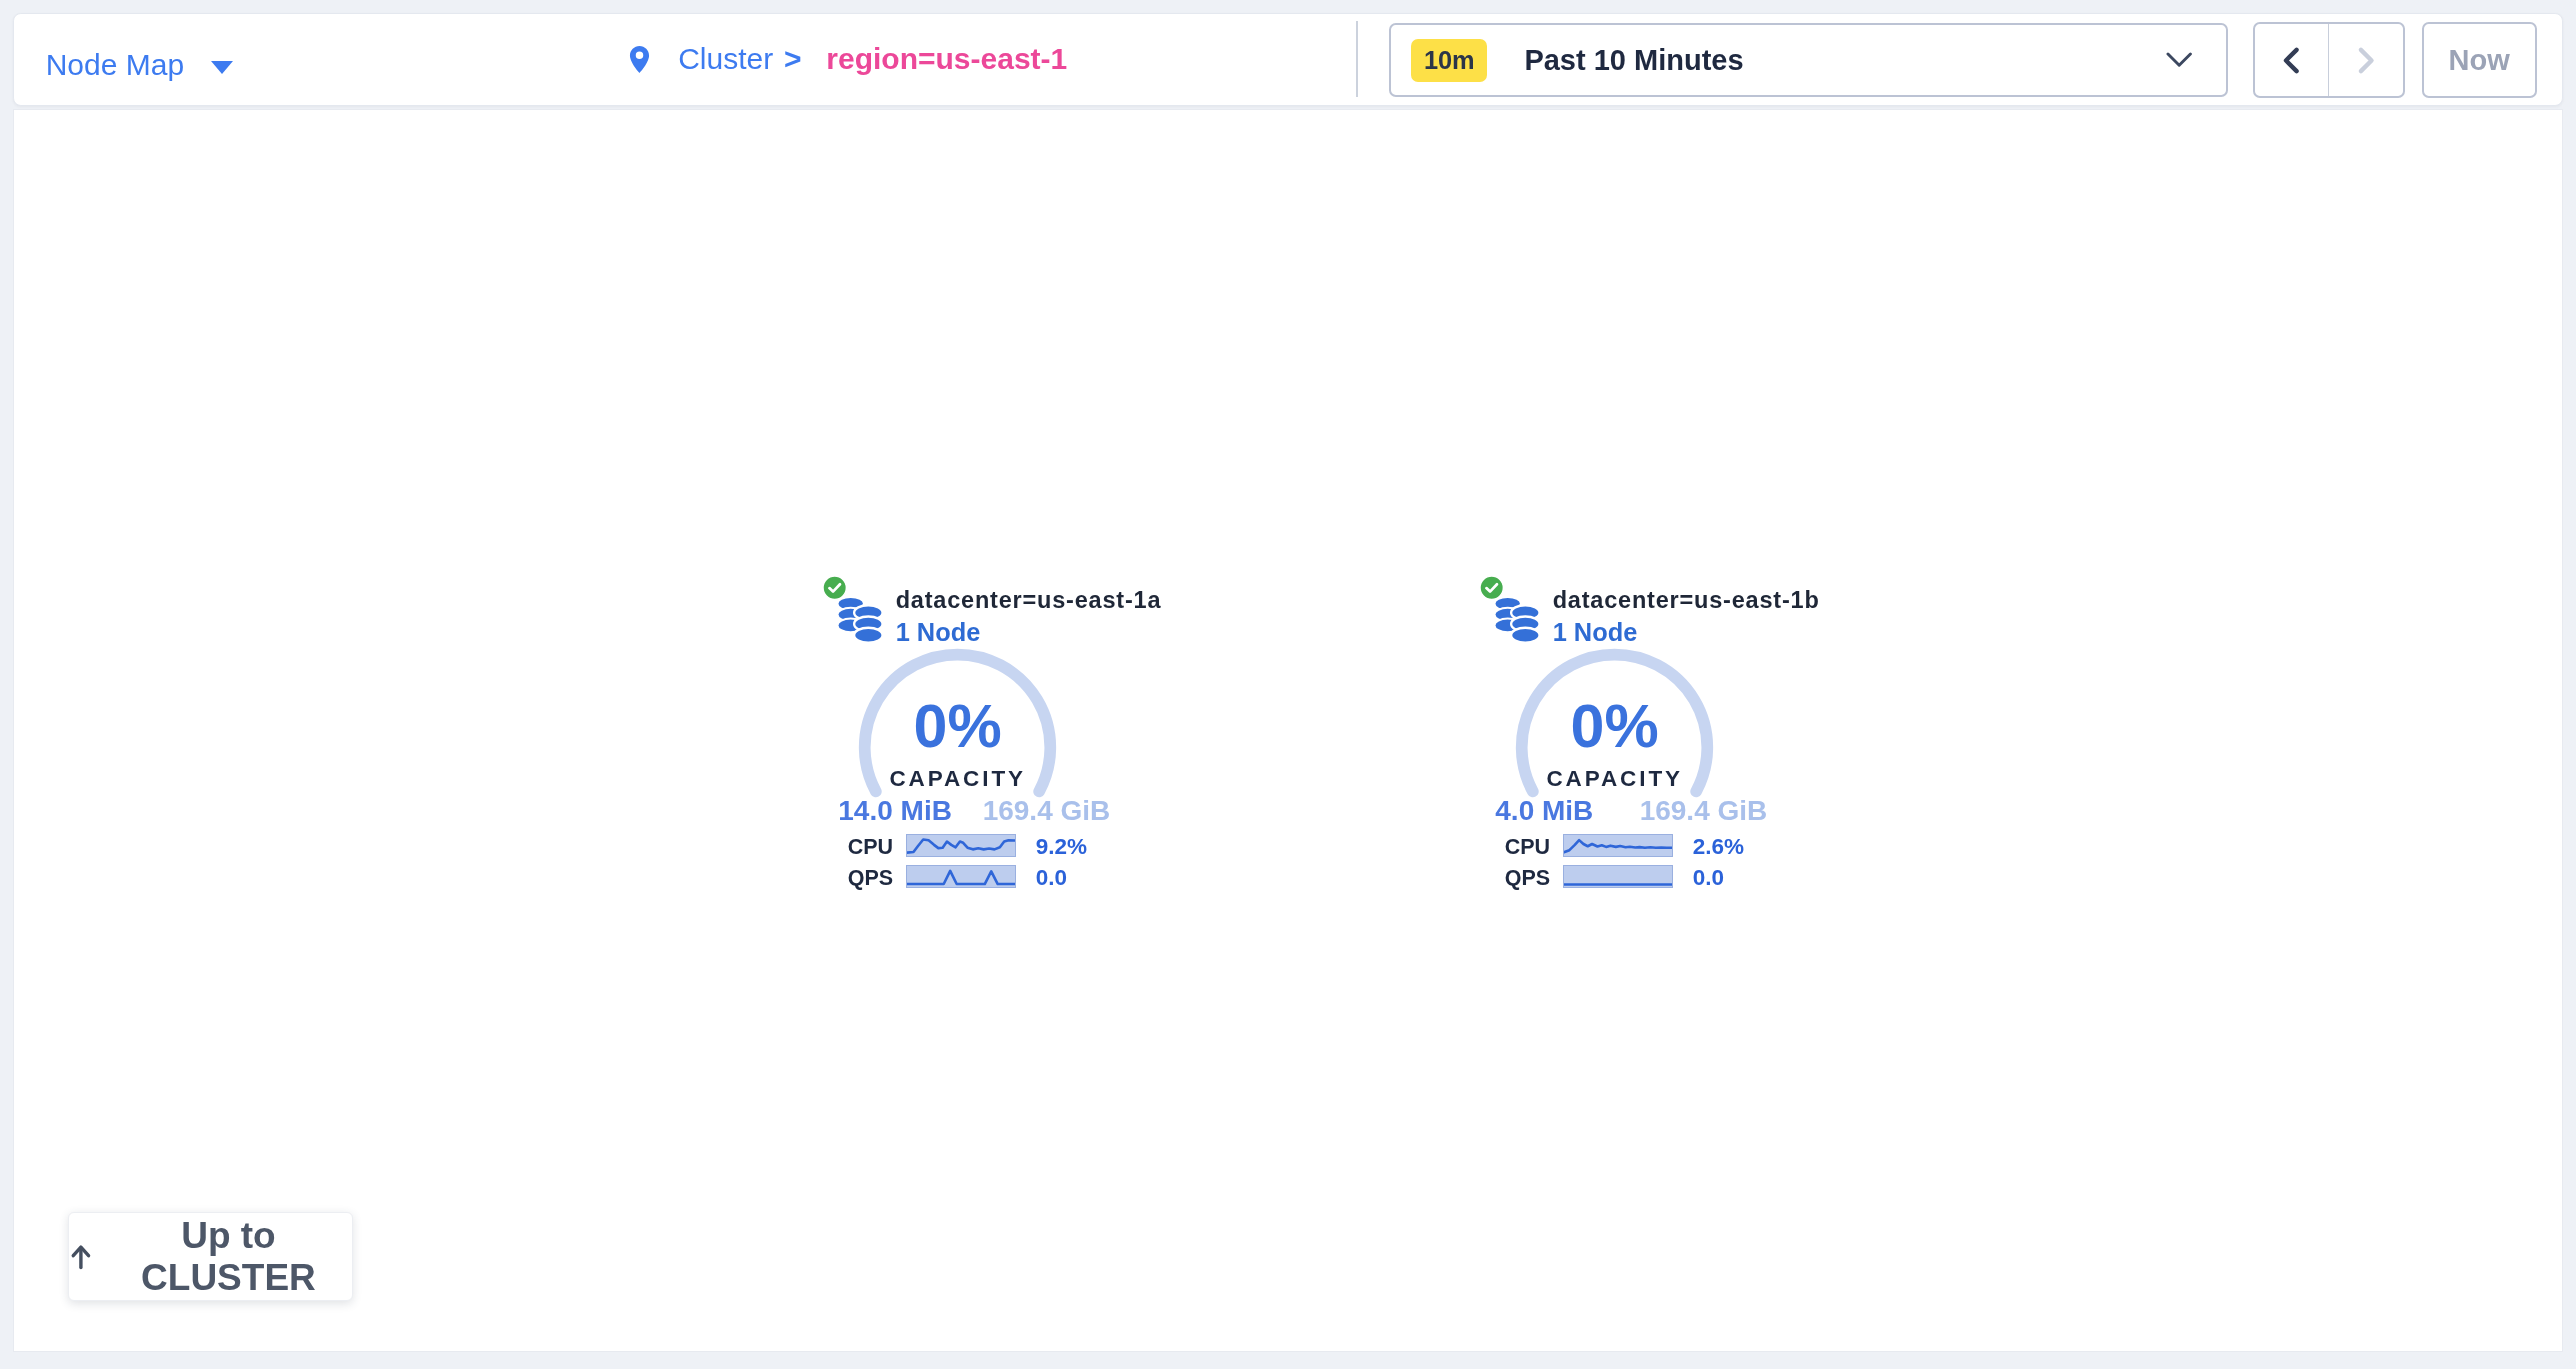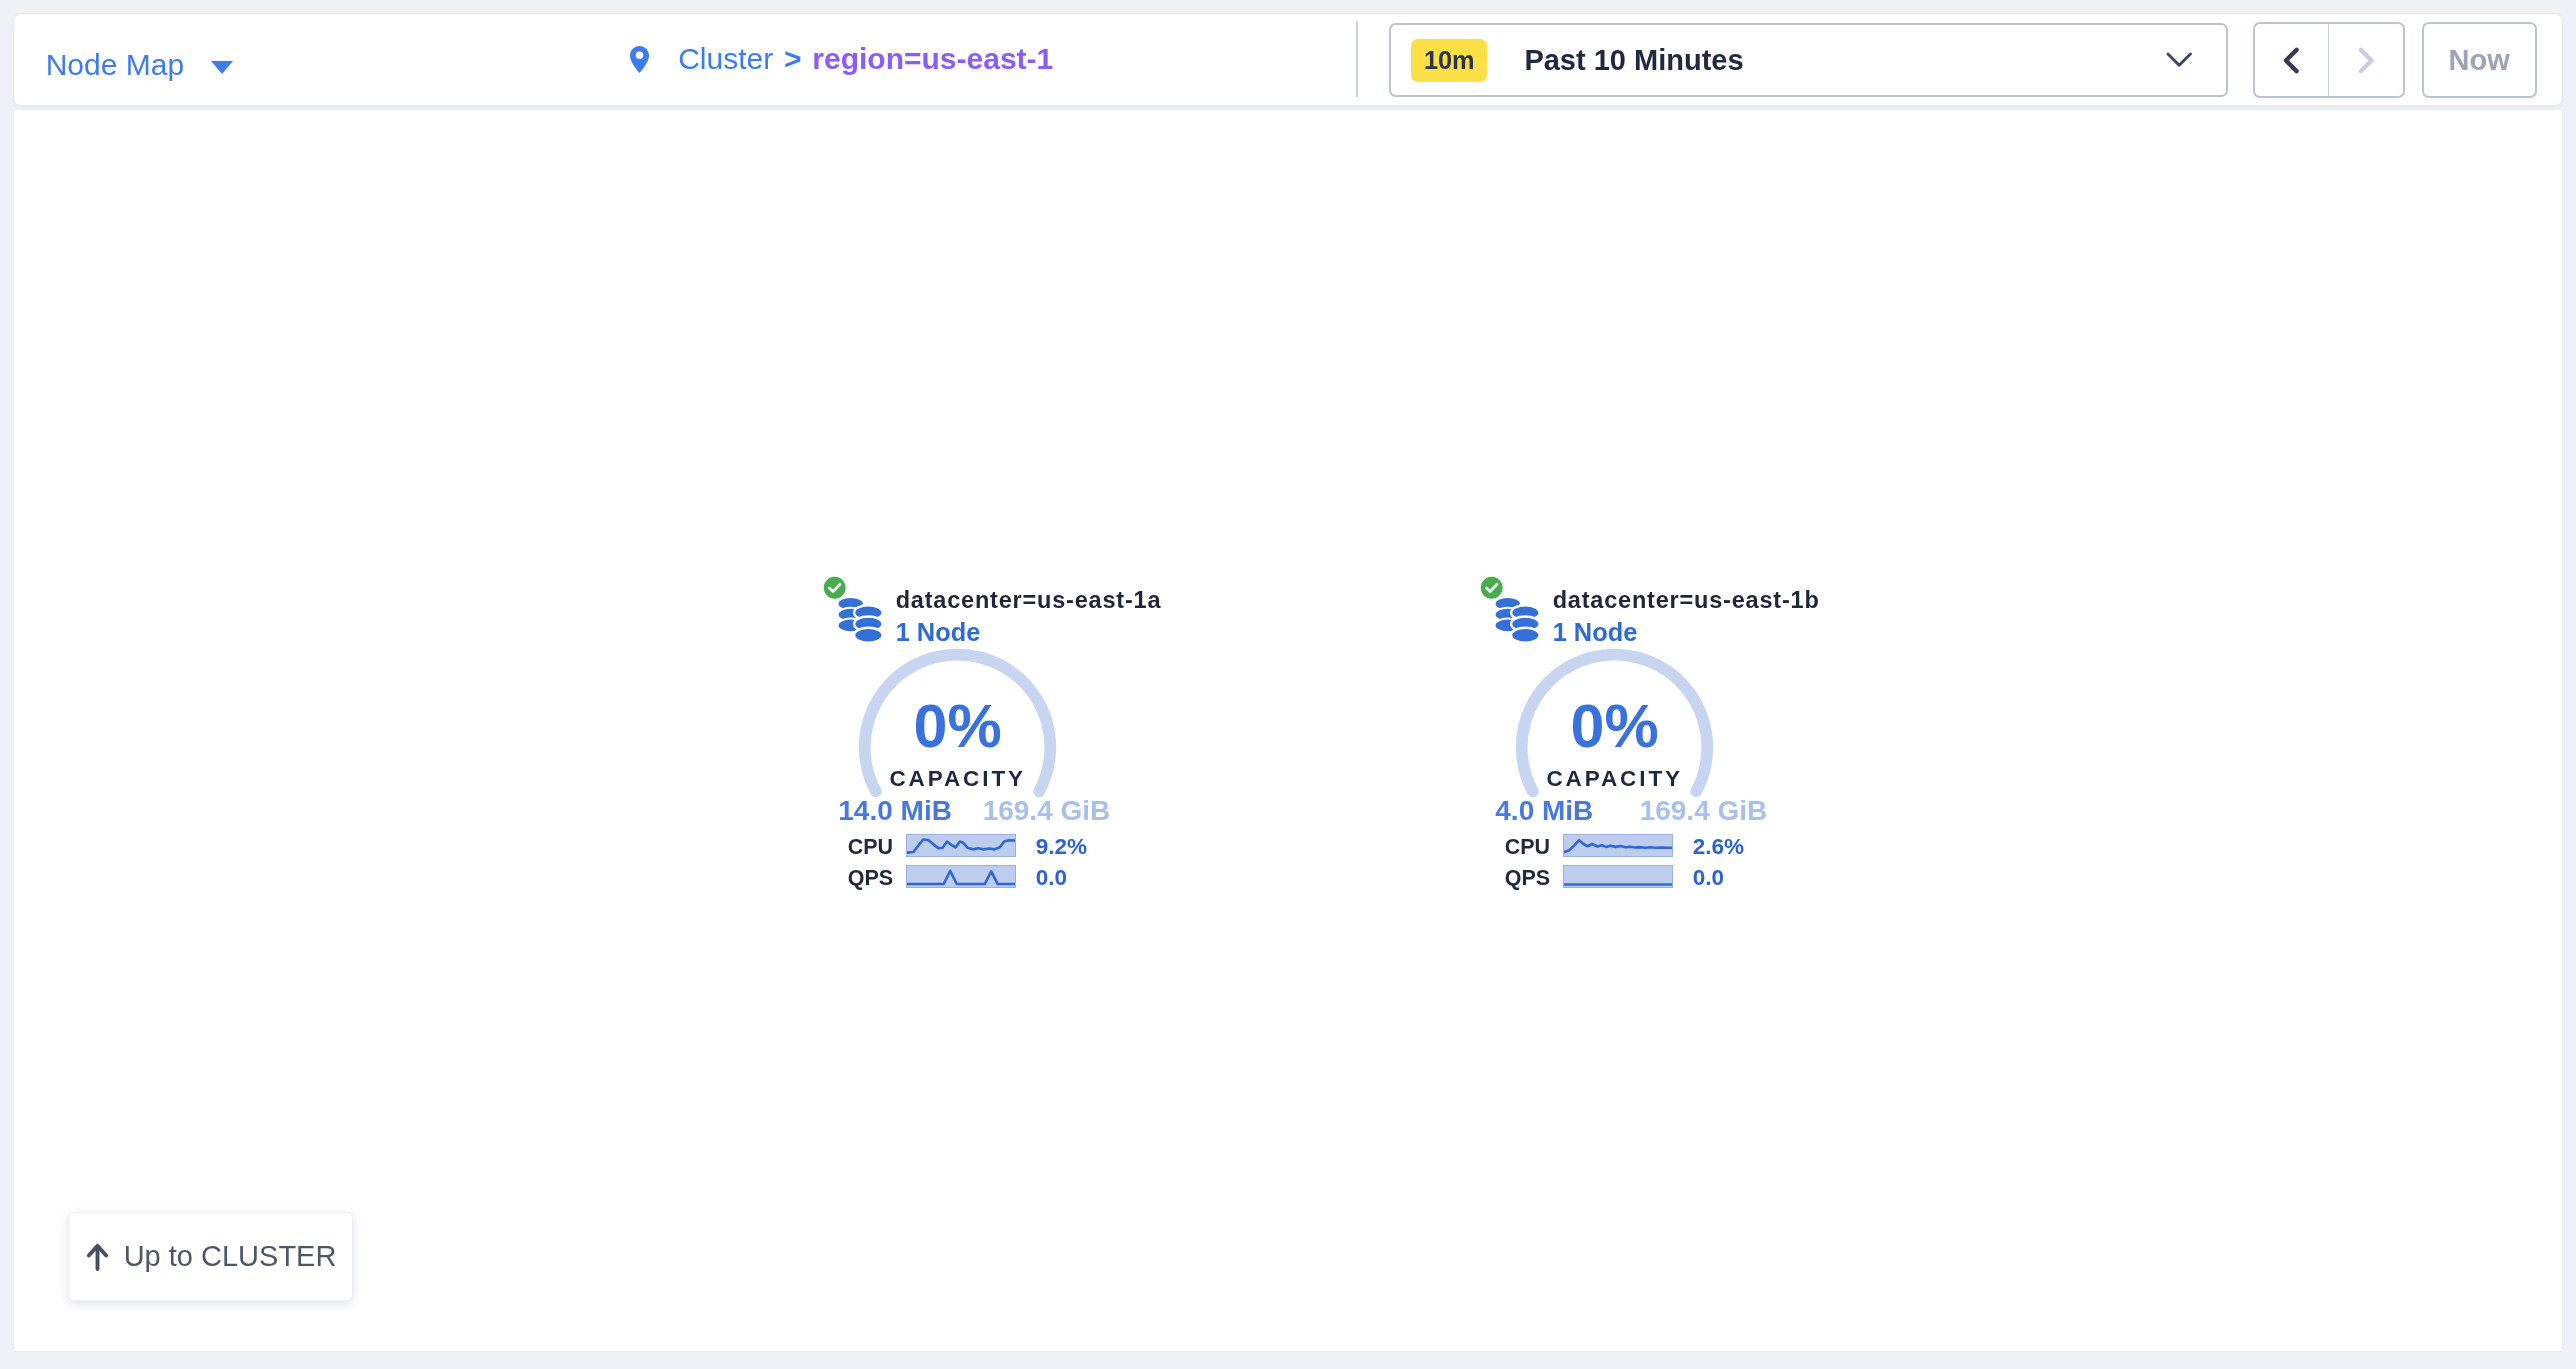--- a/index.html
+++ b/index.html
@@ -28,21 +28,21 @@
     border-left:11.7px solid transparent; border-right:11.7px solid transparent;
     border-top:13.7px solid #3d7bf0;
   }
   .breadcrumb {
     position:absolute; left:610px; top:0; height:100%;
     display:flex; align-items:center;
   }
   .pin-icon { width:31px; height:43px; margin-right:23.5px; }
   .crumb-root { font-size:30px; font-weight:500; color:#3d7bf0; cursor:pointer; }
   .crumb-sep  { font-size:30px; font-weight:700; color:#3d7bf0; margin:0 10.8px; }
-  .crumb-cur  { font-size:30px; font-weight:700; color:#8b5cf6; }
+  .crumb-cur  { font-size:30px; font-weight:700; color:#ec4899;margin-left:14px; }
   .vdivider {
     position:absolute; left:1342px; top:7.8px; bottom:7.8px; width:2px; background:#ccd2dd;
   }
   .time-select {
     position:absolute; left:1375px; top:9.8px; width:839px; height:74px;
     border:2px solid #bcc3d4; border-radius:6.8px; background:#fff;
     display:flex; align-items:center; padding-left:20.5px; cursor:pointer;
   }
   .time-badge {
     background:#fde047; border-radius:7px; padding:6.8px 12.7px;
@@ -119,21 +119,21 @@
     font-size:22.5px; font-weight:700; color:#2b62d9;
   }
 
   
   .up-btn {
     position:absolute; left:54px; top:1102px; width:285px; height:89px;
     background:#fff; border:1px solid #eceef2; border-radius:5.9px;
     box-shadow:0 2.9px 9.8px rgba(45,55,80,0.14);
     display:flex; align-items:center; justify-content:center; gap:12.7px;
     font-family:"Liberation Sans", sans-serif;
-    font-size:29px; font-weight:400; color:#4d5768; cursor:pointer;
+    font-size:37px; font-weight:700; color:#4d5768; cursor:pointer;
   }
   .up-arrow { width:27px; height:31px; }
 </style>
 </head>
 <body>
 
 <div class="root">
 
   <header class="header">
 

